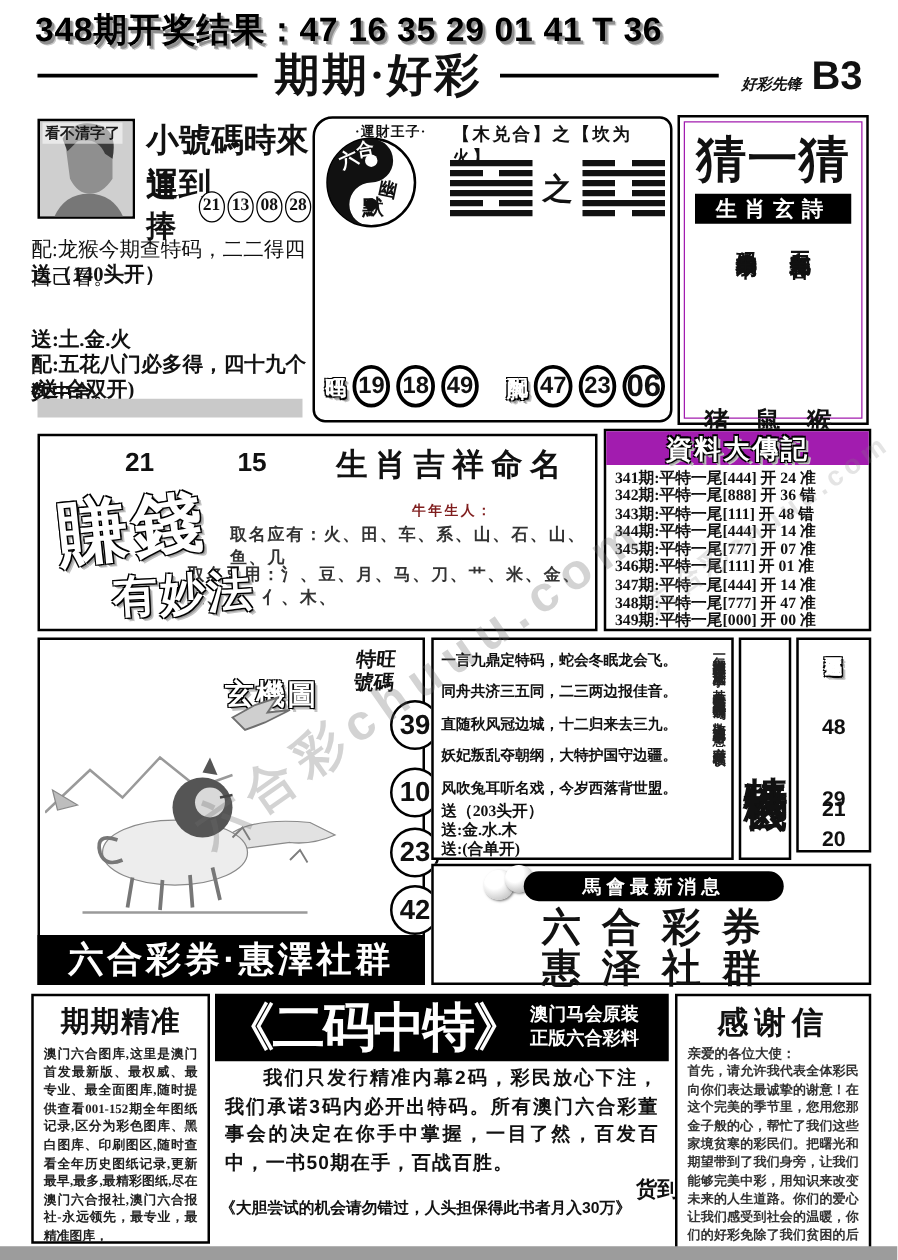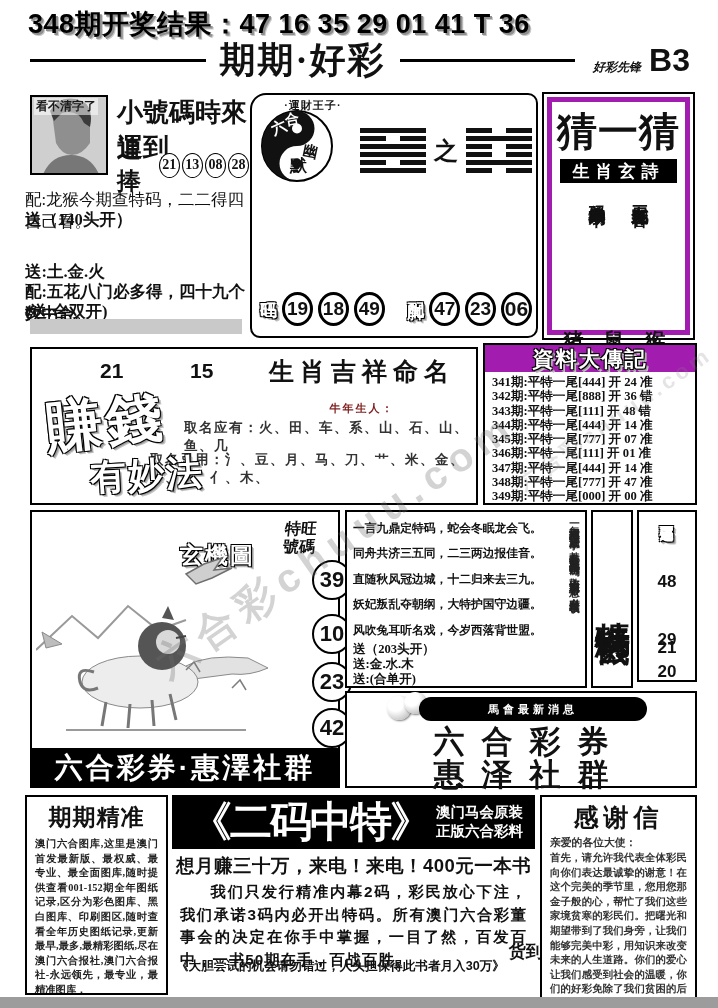--- a/index.html
+++ b/index.html
@@ -67,20 +67,21 @@
   <div class="abs serif" style="left:0px;top:96px;width:222px;font-size:16.5px;font-weight:400;">配:龙猴今期查特码，二二得四自己看。</div>
   <div class="abs serif" style="left:0px;top:116px;font-size:16.5px;font-weight:700;">送（140头开）</div>
   <div class="abs serif" style="left:0px;top:168px;font-size:16.5px;font-weight:700;">送:土.金.火</div>
   <div class="abs serif" style="left:0px;top:188px;width:222px;font-size:16.5px;font-weight:700;">配:五花八门必多得，四十九个数中合。</div>
   <div class="abs serif" style="left:0px;top:208px;font-size:16.5px;font-weight:700;">(送:合双开)</div>
   <div class="abs" style="left:5px;top:226px;width:212px;height:15px;background:#c9c9c9;"></div>
 </div>
 
 <div class="box" style="left:250px;top:93px;width:288px;height:245px;border-radius:16px 10px 10px 10px;overflow:visible;">
   <div class="abs serif" style="left:32px;top:3px;font-size:11px;font-weight:700;letter-spacing:1px;">·運財王子·</div>
+  <div class="abs serif" style="left:110px;top:4px;font-size:14px;font-weight:900;letter-spacing:2px;">【木兑合】之【坎为火】</div>
 
   <svg class="abs" width="74" height="74" viewBox="0 0 74 74" style="left:8px;top:14px;">
     <circle cx="37" cy="37" r="35" fill="#fff" stroke="#000" stroke-width="2"></circle>
     <path d="M37 2 A35 35 0 1 0 37 72 A17.5 17.5 0 0 1 37 37 A17.5 17.5 0 0 0 37 2 Z" fill="#111"></path>
     <circle cx="37" cy="19.5" r="5" fill="#fff"></circle>
     <circle cx="37" cy="54.5" r="5" fill="#111"></circle>
     <text x="14" y="26" font-size="15" font-weight="bold" fill="#fff" transform="rotate(-24 14 26)">六</text>
     <text x="26" y="16" font-size="14" font-weight="bold" fill="#fff" transform="rotate(-10 26 16)">合</text>
     <text x="42" y="46" font-size="15" font-weight="bold" fill="#111" transform="rotate(12 42 46)">幽</text>
     <text x="30" y="62" font-size="17" font-weight="bold" fill="#111">默</text>
@@ -109,26 +110,26 @@
 
   <div class="abs" style="left:8px;top:194px;width:272px;display:flex;align-items:center;gap:5px;">
     <div class="vtext hollow" style="font-size:17px;line-height:1;height:40px;">旺码</div>
     <span class="circ" style="width:34px;height:34px;font-size:19px;border-width:3px;">19</span>
     <span class="circ" style="width:34px;height:34px;font-size:19px;border-width:3px;">18</span>
     <span class="circ" style="width:34px;height:34px;font-size:19px;border-width:3px;">49</span>
     <div style="width:14px;"></div>
     <div class="vtext hollow" style="font-size:17px;line-height:1;height:40px;">配脚</div>
     <span class="circ" style="width:34px;height:34px;font-size:19px;border-width:3px;">47</span>
     <span class="circ" style="width:34px;height:34px;font-size:19px;border-width:3px;">23</span>
-    <span class="circ" style="width:34px;height:34px;font-size:21px;border-width:3px;text-align:center;">06</span>
+    <span class="circ" style="width:34px;height:34px;font-size:25px;border-width:3px;text-align:center;">06</span>
   </div>
 </div>
 
 <div class="box" style="left:542px;top:92px;width:153px;height:248px;">
-  <div class="nob" style="left:3px;top:3px;right:3px;bottom:3px;border:5px solid #a21caf;">
+  <div class="nob" style="left:3px;top:3px;right:3px;bottom:3px;border:1px solid #a21caf;">
     <div class="serif" style="text-align:center;margin-top:2px;font-size:40px;font-weight:900;letter-spacing:1px;">猜一猜</div>
     <div class="banner" style="margin:0 8px;height:24px;font-size:17px;font-weight:900;letter-spacing:6px;text-align:center;">生肖玄詩</div>
     <div style="display:flex;justify-content:center;gap:20px;margin-top:8px;height:132px;">
       <div class="vtext serif" style="font-size:17px;font-weight:700;letter-spacing:1px;">单码本期最易中</div>
       <div class="vtext serif" style="font-size:17px;font-weight:700;letter-spacing:1px;">三七九尾和野兽</div>
     </div>
     <div class="serif" style="text-align:center;margin-top:4px;font-size:20px;font-weight:700;letter-spacing:8px;">猪 鼠 猴</div>
   </div>
 </div>
 
@@ -215,39 +216,38 @@
   <div class="abs" style="left:0;top:93px;width:100%;text-align:center;font-size:17px;font-weight:700;margin-top:25px;">29</div>
   <div class="abs" style="left:0;top:126px;width:100%;text-align:center;font-size:17px;font-weight:600;">21</div>
   <div class="abs" style="left:0;top:150px;width:100%;text-align:center;font-size:17px;font-weight:600;">20</div>
 </div>
 
 <div class="box" style="left:345px;top:691px;width:352px;height:97px;">
   <div style="position:absolute;left:40px;top:-1px;width:44px;height:30px;">
     <div style="position:absolute;left:0;top:4px;width:24px;height:24px;border-radius:50%;background:radial-gradient(circle at 35% 30%,#fff 0 35%,#b8b8b8 90%);box-shadow:1px 1px 2px rgba(0,0,0,.5);"></div>
     <div style="position:absolute;left:17px;top:0;width:22px;height:22px;border-radius:50%;background:radial-gradient(circle at 35% 30%,#fff 0 35%,#adadad 90%);box-shadow:1px 1px 2px rgba(0,0,0,.5);"></div>
   </div>
-  <div class="banner" style="position:absolute;left:72px;top:4px;width:228px;height:24px;border-radius:13px;font-size:11px;font-weight:900;letter-spacing:4px;">馬會最新消息</div>
+  <div class="banner" style="position:absolute;left:72px;top:4px;width:208px;height:24px;border-radius:13px;font-size:15px;font-weight:900;letter-spacing:4px;">馬會最新消息</div>
   <div class="serif" style="position:absolute;left:0;top:28px;width:100%;text-align:center;font-size:31px;font-weight:900;letter-spacing:17px;text-indent:17px;">六合彩券</div>
   <div class="serif" style="position:absolute;left:0;top:61px;width:100%;text-align:center;font-size:31px;font-weight:900;letter-spacing:17px;text-indent:17px;">惠泽社群</div>
 </div>
 
 <div class="box" style="left:25px;top:795px;width:143px;height:200px;overflow:hidden;">
   <div style="text-align:center;margin-top:5px;font-size:23px;font-weight:900;letter-spacing:1px;">期期精准</div>
   <div class="serif justify" style="padding:4px 8px 0 8px;font-size:10.3px;font-weight:600;line-height:14.6px;color:#222;">澳门六合图库,这里是澳门首发最新版、最权威、最专业、最全面图库,随时提供查看001-152期全年图纸记录,区分为彩色图库、黑白图库、印刷图区,随时查看全年历史图纸记录,更新最早,最多,最精彩图纸,尽在澳门六合报社,澳门六合报社-永远领先，最专业，最精准图库，</div>
 </div>
 
 <div class="box" style="left:172px;top:795px;width:363px;height:205px;border-width:0 0 1px 0;">
-  <div class="banner" style="height:54px;justify-content:flex-start;padding:0 18px;">
+  <div class="banner" style="height:54px;justify-content:flex-start;padding:0 6px;">
     <div class="serif" style="font-size:42px;font-weight:900;letter-spacing:-2px;white-space:nowrap;">《二码中特》</div>
     <div style="margin-left:6px;font-size:14.5px;font-weight:700;line-height:19px;white-space:nowrap;">
       <div>澳门马会原装</div>
       <div>正版六合彩料</div>
     </div>
   </div>
-  <div style="margin-top:4px;padding:0 4px;font-size:18.5px;font-weight:900;letter-spacing:.5px;white-space:nowrap;">想月赚三十万，来电！来电！400元一本书</div>
   <div class="justify" style="margin-top:3px;padding:0 8px;font-size:15.3px;font-weight:800;line-height:22.5px;letter-spacing:1px;text-indent:2em;">我们只发行精准内幕2码，彩民放心下注，我们承诺3码内必开出特码。所有澳门六合彩董事会的决定在你手中掌握，一目了然，百发百中，一书50期在手，百战百胜。</div>
   <div style="position:absolute;left:0;bottom:24px;width:100%;display:flex;align-items:center;padding:0 4px;box-sizing:border-box;">
     <div style="font-size:12.6px;font-weight:700;white-space:nowrap;margin-top:31px;">《大胆尝试的机会请勿错过，人头担保得此书者月入30万》</div>
     <div style="margin-left:4px;font-size:17px;font-weight:900;white-space:nowrap;">货到付款</div>
   </div>
 </div>
 
 <div class="box" style="left:540px;top:795px;width:157px;height:212px;overflow:hidden;">
   <div style="text-align:center;margin-top:4px;font-size:25px;font-weight:900;letter-spacing:5px;">感谢信</div>
   <div class="serif" style="padding:2px 8px 0 8px;font-size:10.8px;font-weight:600;color:#333;">亲爱的各位大使：</div>

